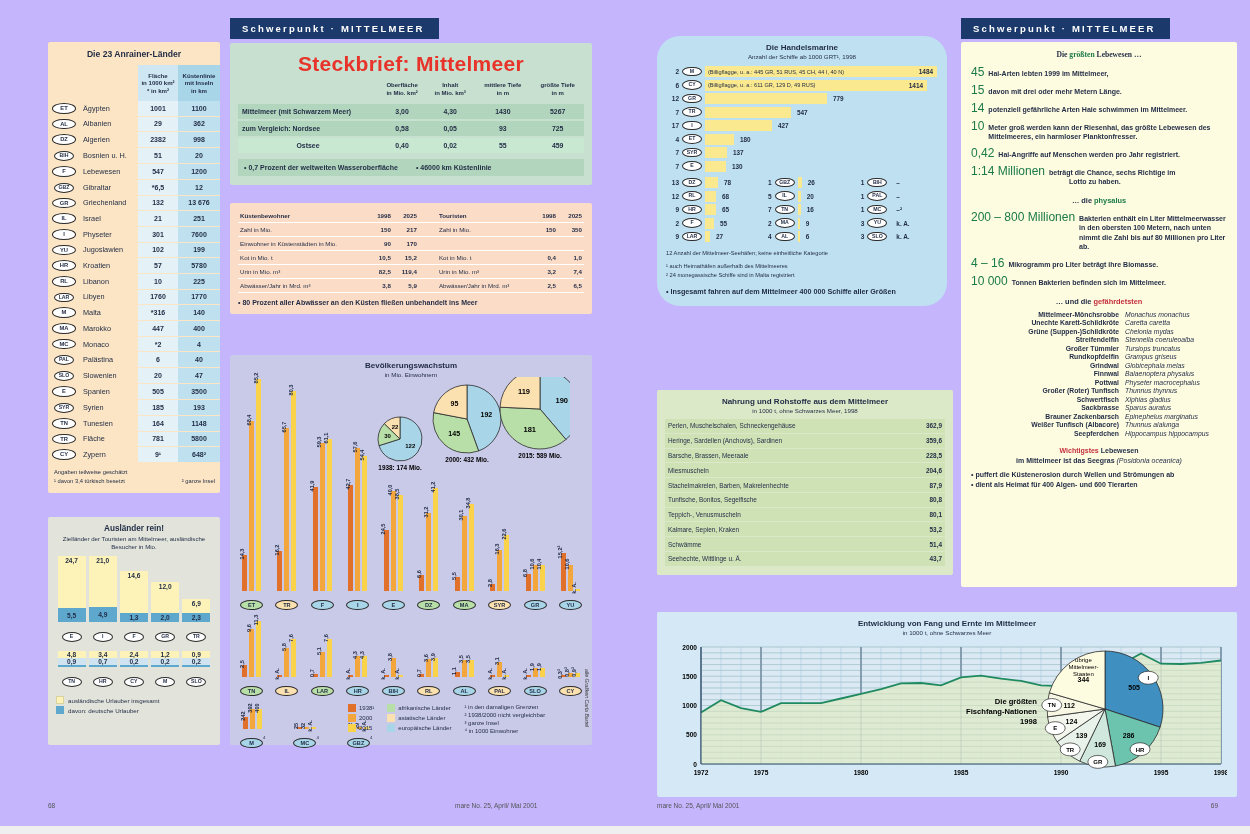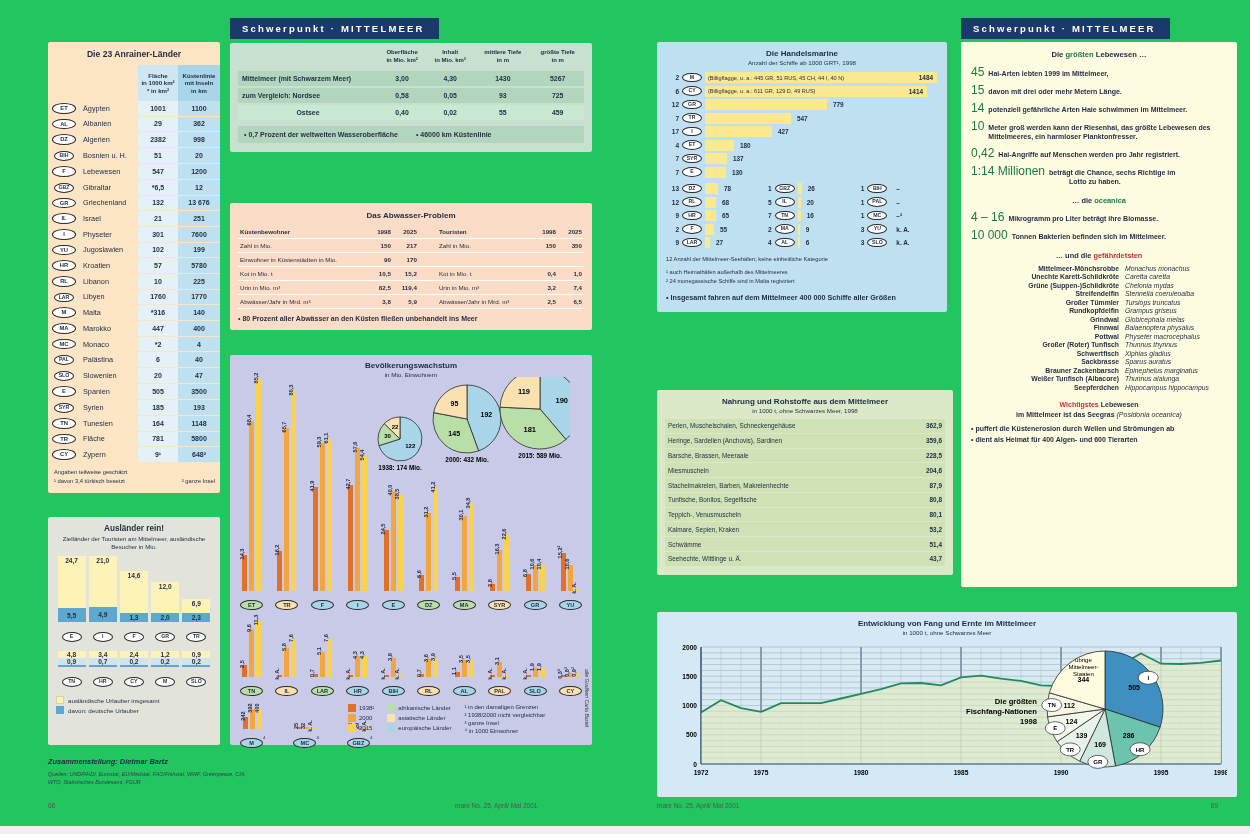--- a/index.html
+++ b/index.html
@@ -5,21 +5,21 @@
   * { box-sizing: border-box; margin: 0; padding: 0; }
   body {
     width: 1250px; height: 834px;
     background: #efefef;
     font-family: "Liberation Sans", sans-serif;
     color: #1f2a44;
     overflow: hidden;
     position: relative;
   }
   .spread { display: flex; width: 1250px; height: 834px; }
-  .page { position: relative; width: 625px; height: 826px; background: #22c55e; }
+  .page { position: relative; width: 625px; height: 826px; background: #c4b5fd; }
   .page-left { padding: 0; }
 
   
   .banner {
     background: #1b3a6b; color: #fff;
     font-size: 9.5px; font-weight: bold; letter-spacing: 2.2px;
     padding: 5px 14px 5px 12px; display: inline-block;
   }
 
   
@@ -152,22 +152,22 @@
   .pill.as { background: #fbe0b0; }
   #bevoelk .legend { display: flex; gap: 13px; font-size: 6px; margin-top: 4px; justify-content: center; }
   #bevoelk .legend .col div { display: flex; align-items: center; gap: 3px; margin-bottom: 2px; }
   .credit-side {
     position: absolute; right: 2px; bottom: 18px; font-size: 5.2px;
     writing-mode: vertical-rl; font-style: italic; color: #3a3a3a;
   }
 
   
   #handelsmarine {
-    position: absolute; left: 32px; top: 42px; width: 290px;
-    background: #bfe0f0; padding: 7px 9px 9px;
+    position: absolute; left: 32px; top: 36px; width: 290px;
+    background: #bfe0f0; padding: 7px 9px 9px; border-radius: 23px;
   }
   #handelsmarine .t { font-size: 8px; font-weight: bold; text-align: center; }
   #handelsmarine .sub { font-size: 6.2px; text-align: center; margin-top: 1px; }
   .hm-row { display: flex; align-items: center; gap: 3px; margin-top: 2.5px; height: 11px; }
   .hm-rank { font-size: 6.5px; font-weight: bold; width: 13px; text-align: right; }
   .hm-bar { background: #fbe98f; height: 11px; display: flex; align-items: center; }
   .hm-bar .inside { font-size: 5.6px; padding-left: 3px; white-space: nowrap; }
   .hm-bar .inside-val { font-size: 6.4px; font-weight: bold; margin-left: auto; padding-right: 4px; }
   .hm-val { font-size: 6.4px; font-weight: bold; margin-left: 3px; }
   .hm-grid { display: flex; gap: 6px; margin-top: 3px; }
@@ -189,21 +189,21 @@
     position: absolute; left: 32px; top: 612px; width: 580px; height: 185px;
     background: #d4e8f5; padding: 7px 10px;
   }
   #fang .t { font-size: 8px; font-weight: bold; text-align: center; }
   #fang .sub { font-size: 6.2px; text-align: center; margin-top: 1px; }
 
   #lebewesen {
     position: absolute; left: 336px; top: 42px; width: 276px; height: 545px;
     background: #fdfbe0; padding: 8px 10px;
   }
-  .lw-head { font-size: 7.6px; font-weight: bold; text-align: center; margin-bottom: 6px; }
+  .lw-head { font-size: 7.6px; font-weight: bold; text-align: center; margin-bottom: 6px; font-family: Liberation Serif, serif; }
   .lw-head .hi { color: #1a7a48; }
   .lw-item { display: flex; gap: 4px; margin-bottom: 4px; align-items: baseline; }
   .lw-num { font-size: 12px; color: #1a7a48; font-weight: normal; white-space: nowrap; }
   .lw-txt { font-size: 7px; font-weight: bold; line-height: 1.35; }
   .lw-txt .ind { display: block; padding-left: 20px; }
   .lw-sec { text-align: center; font-size: 7.4px; font-weight: bold; margin: 9px 0 5px; }
   .lw-sec .hi { color: #1a7a48; }
   .lw-sec .hi-r { color: #c42f3c; }
   .sp-row { display: flex; gap: 6px; font-size: 6.8px; margin-bottom: 1.5px; }
   .sp-de { flex: 0 0 148px; text-align: right; font-weight: bold; }
@@ -475,28 +475,25 @@
           <span class="sw" style="background:#fdf3b8;border:1px solid #d9d3a0"></span>
           <span>ausländische Urlauber insgesamt</span>
         </div>
         <div>
           <span class="sw" style="background:#5fa8cd"></span>
           <span>davon: deutsche Urlauber</span>
         </div>
       </div>
     </div>
 
-    <div id="credits">
-      <div class="zus">Zusammenstellung: Dietmar Bartz</div>
-      <div class="src">Quellen: UNDP/HDI, Eurostat, EU/Medstat, FAO/Fishstat, WWF, Greenpeace, CIA, WTO, Statistisches Bundesamt, FGUR</div>
-    </div>
     <div class="folio" style="left:48px;">68</div>
     <div class="folio" style="left:455px;">mare No. 25, April/ Mai 2001</div>
 
     <div id="steckbrief" class="panel">
+      <h1>Steckbrief: Mittelmeer</h1>
       <table>
         <tbody>
             <tr class="ch">
           <td style="width:140px"></td>
           <td>
                 <div>Oberfläche</div>
                 <div>in Mio. km²</div>
               </td>
           <td>
                 <div>Inhalt</div>
@@ -545,21 +542,20 @@
   </tr>
           </tbody>
       </table>
       <div class="bullets">
         <span>• 0,7 Prozent der weltweiten Wasseroberfläche</span>
         <span>• 46000 km Küstenlinie</span>
       </div>
     </div>
 
     <div id="abwasser" class="panel">
-      <div class="t">Das Abwasser-Problem</div>
       <table>
         <tbody>
             <tr class="hd">
           <td>Küstenbewohner</td>
           <td class="num">1998</td>
           <td class="num">2025</td>
           <td class="gap"></td>
           <td>Touristen</td>
           <td class="num">1998</td>
           <td class="num">2025</td>
@@ -1405,23 +1401,27 @@
     <span class="lw-num">0,42</span>
     <span class="lw-txt">Hai-Angriffe auf Menschen werden pro Jahr registriert.</span>
   </div>
   <div class="lw-item">
     <span class="lw-num">1:14  Millionen</span>
     <span class="lw-txt">beträgt die Chance, sechs Richtige im<span class="ind">Lotto zu haben.</span></span>
   </div>
         </div>
 
       <div class="lw-sec">
-        <span>… die </span><span class="hi">oceanica</span>
+        <span>… die </span><span class="hi">physalus</span>
       </div>
       <div id="lw-kl">
+  <div class="lw-item">
+    <span class="lw-num">200 – 800 Millionen</span>
+    <span class="lw-txt">Bakterien enthält ein Liter Mittelmeerwasser in den obersten 100 Metern, nach unten nimmt die Zahl bis auf 80 Millionen pro Liter ab.</span>
+  </div>
   <div class="lw-item">
     <span class="lw-num">4 – 16</span>
     <span class="lw-txt">Mikrogramm pro Liter beträgt ihre Biomasse.</span>
   </div>
   <div class="lw-item">
     <span class="lw-num">10 000</span>
     <span class="lw-txt">Tonnen Bakterien befinden sich im Mittelmeer.</span>
   </div>
         </div>
 

